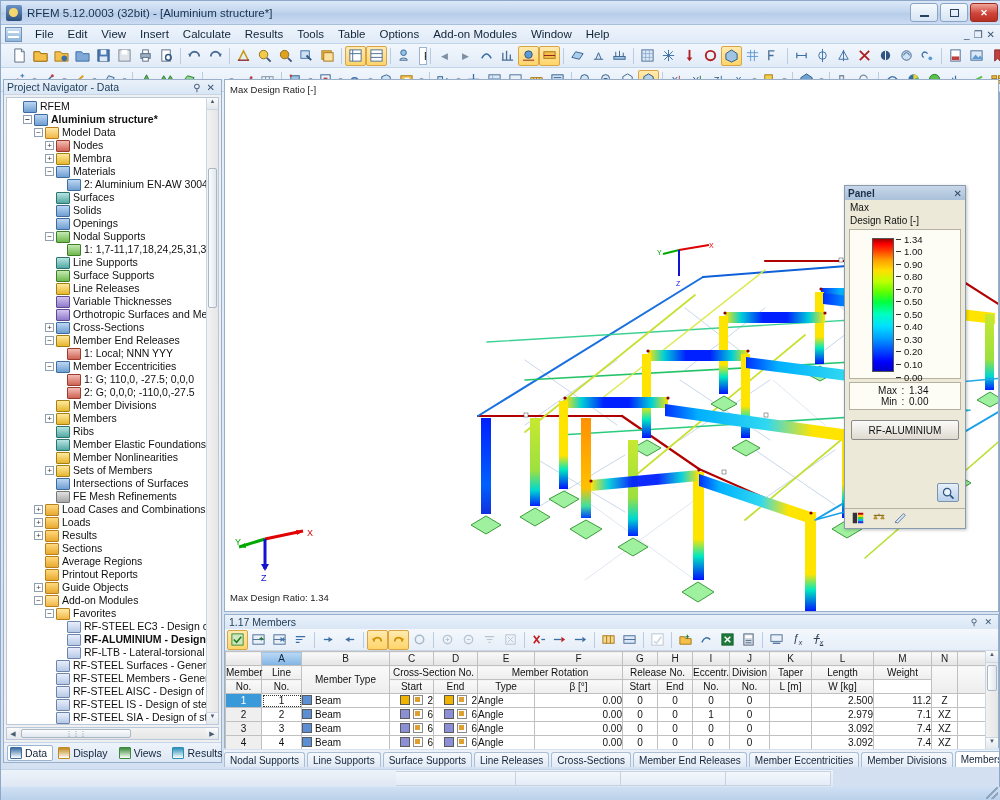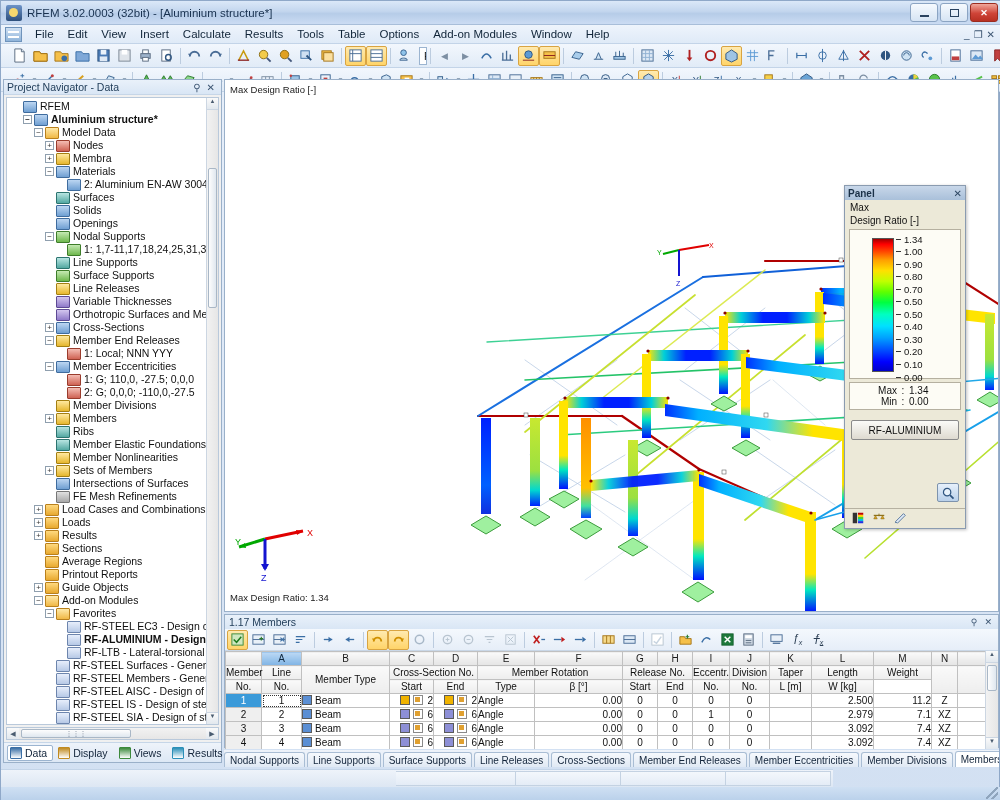--- a/index.html
+++ b/index.html
@@ -270,21 +270,21 @@
       linear-gradient(135deg, transparent 70%, #8fa5bd 70%, #8fa5bd 80%, transparent 80%);
   }
 </style>
 </head>
 <body>
 
 <div id="app">
 
   <div class="titlebar">
     <div class="app-icon"></div>
-    <div class="title-text">RFEM 3.02.0003 (32bit) - [Aluminium structure*]</div>
+    <div class="title-text">RFEM 5.12.0003 (32bit) - [Aluminium structure*]</div>
     <div class="winbtns">
       <div class="winbtn">
           <i class="gl-min"></i>
         </div>
       <div class="winbtn">
           <i class="gl-max"></i>
         </div>
       <div class="winbtn close">✕</div>
     </div>
   </div>

